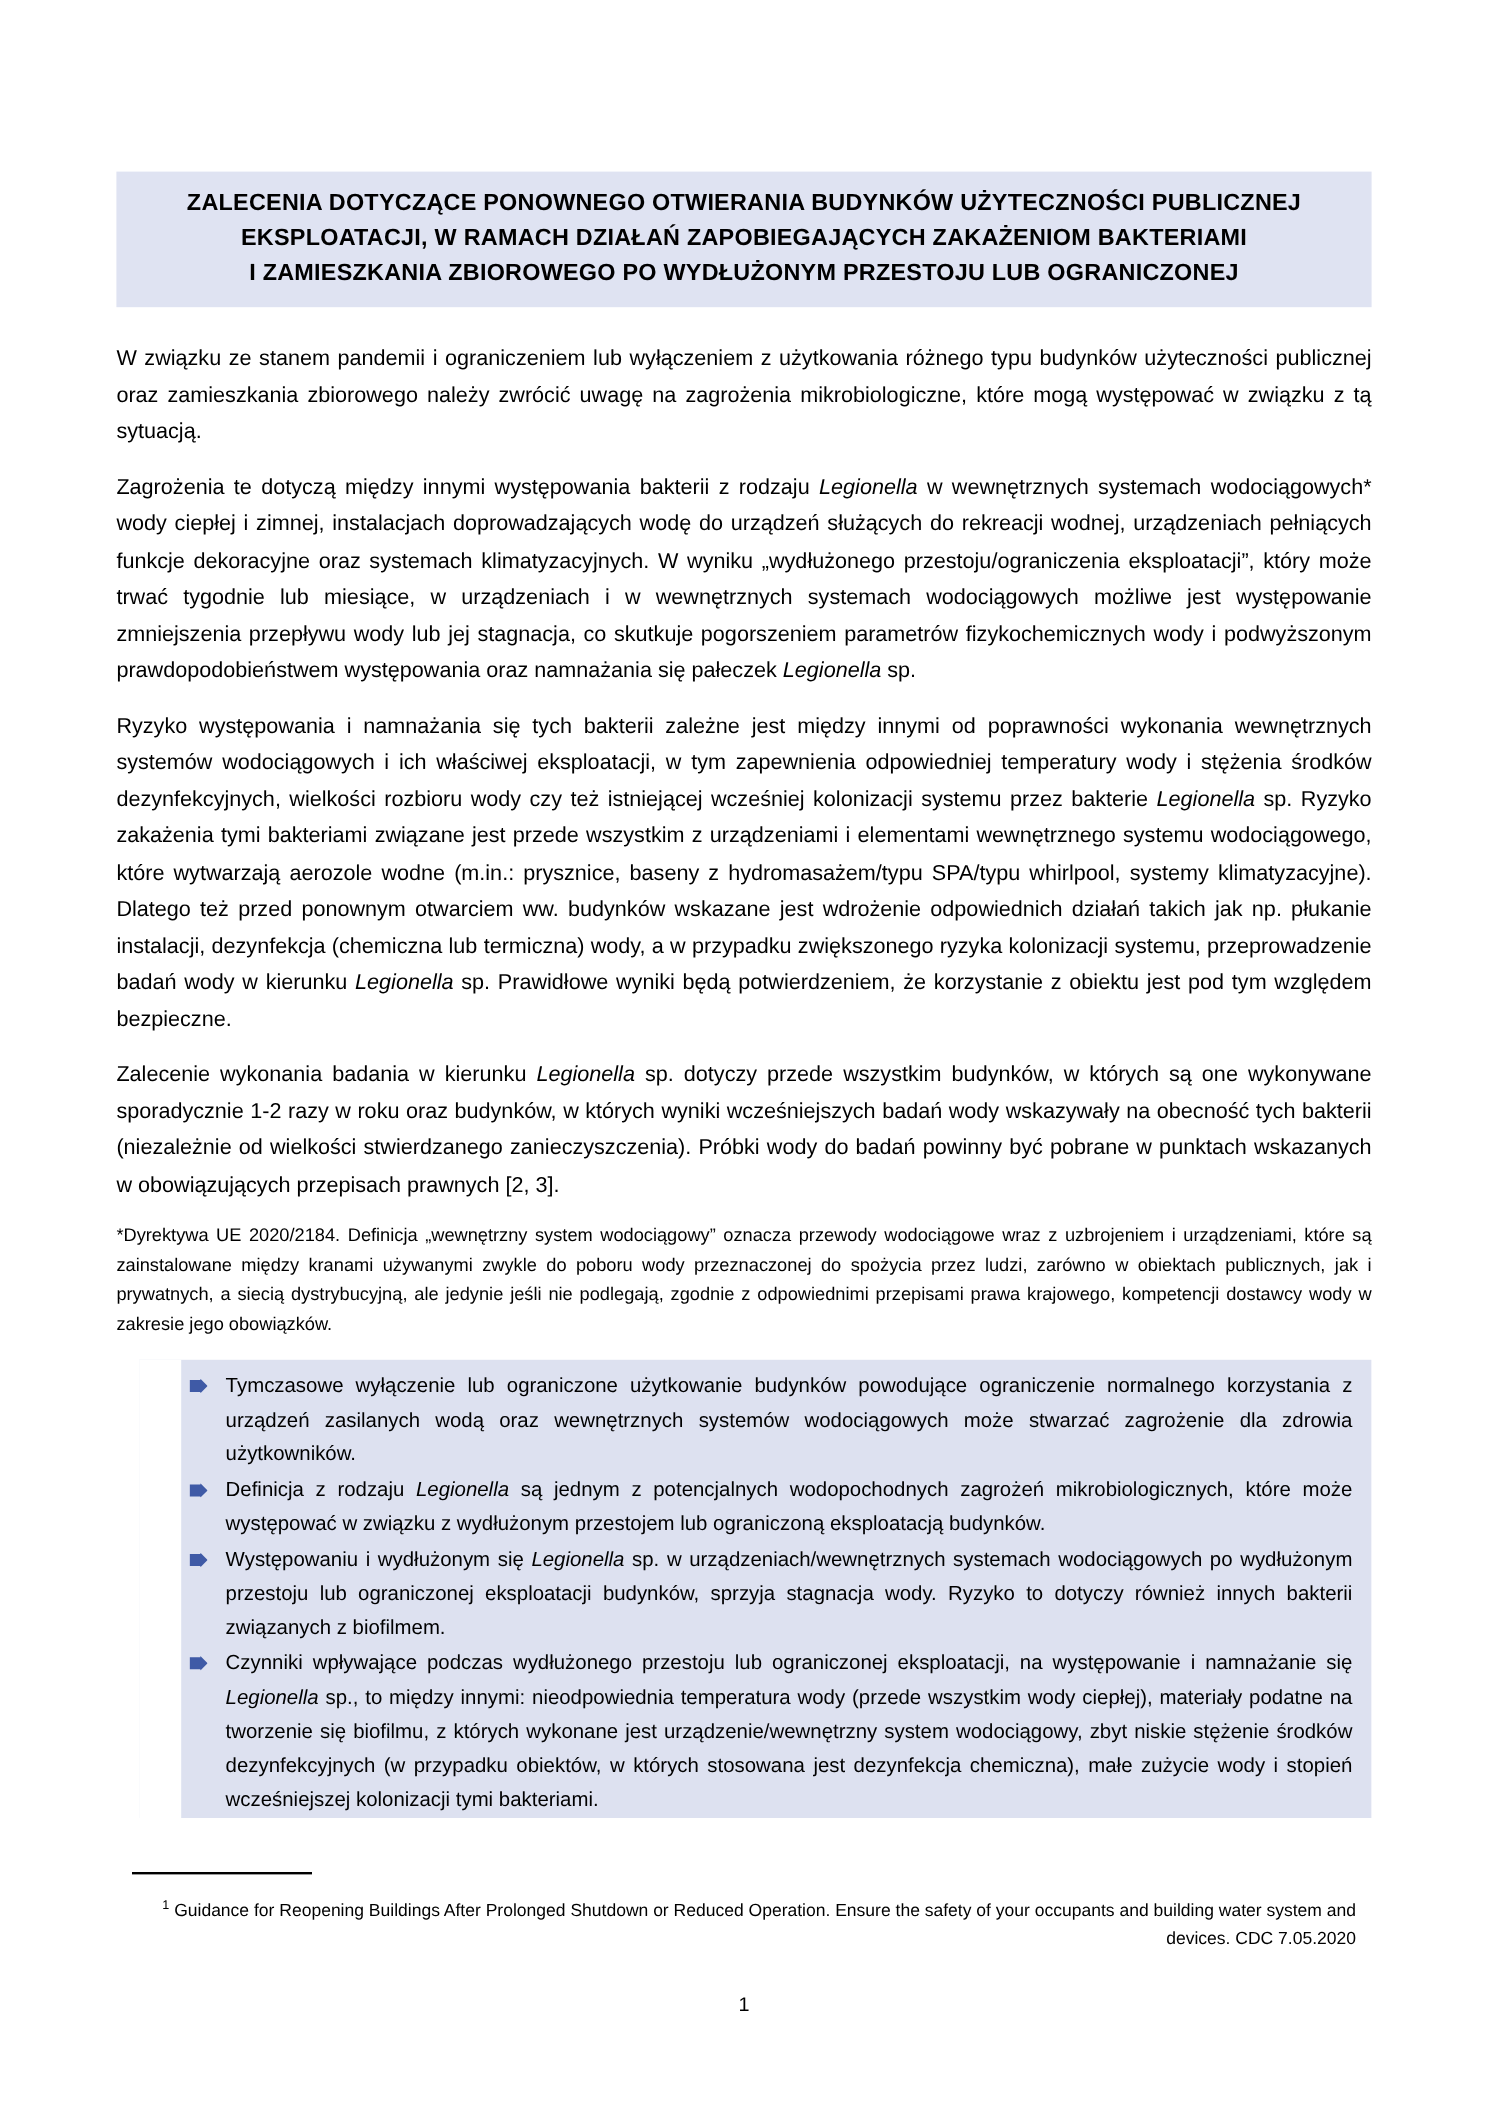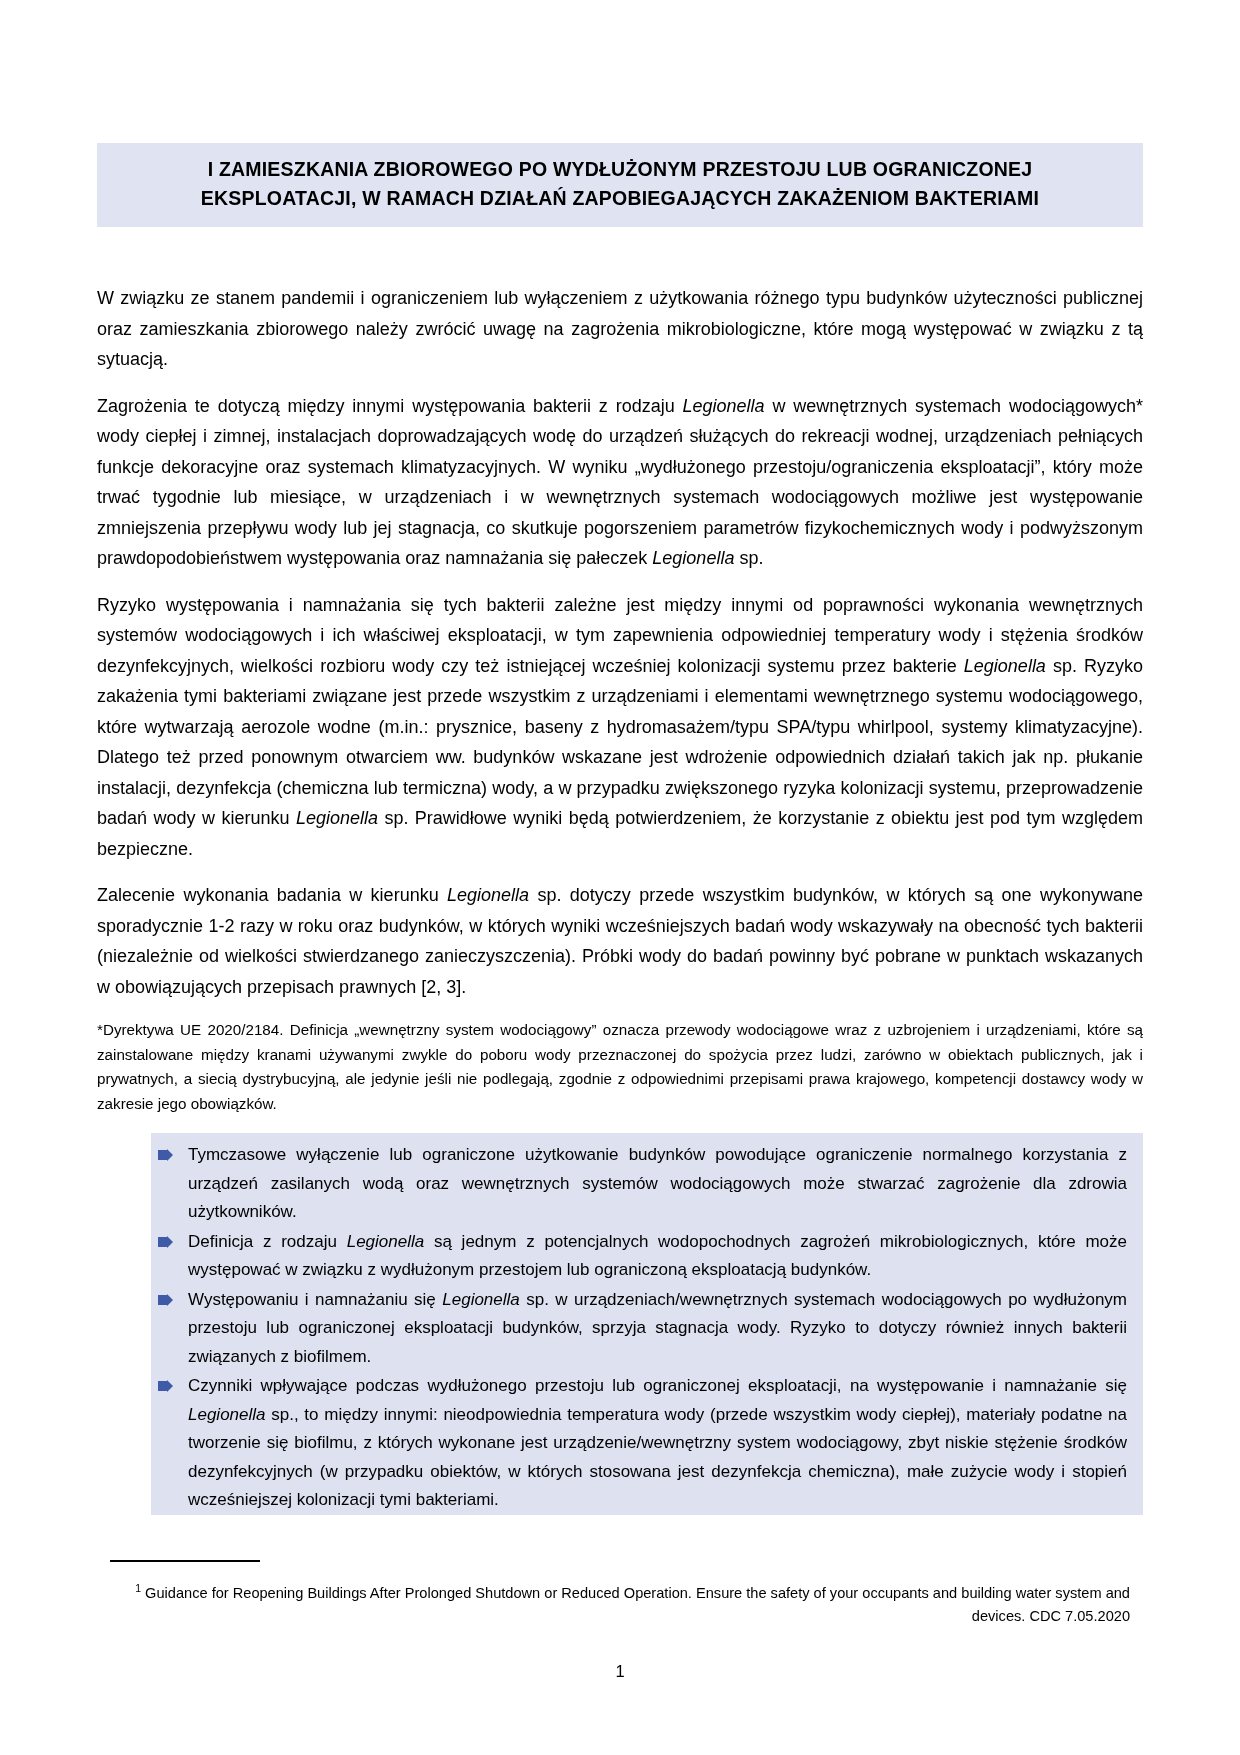--- a/index.html
+++ b/index.html
@@ -155,22 +155,23 @@
     text-align: center;
     font-size: 16.5px;
   }
 </style>
 </head>
 <body>
 
 <div class="page">
 
   <div class="title-box">
+    <div class="title-line">ZALECENIA DOTYCZĄCE PONOWNEGO OTWIERANIA BUDYNKÓW UŻYTECZNOŚCI PUBLICZNEJ</div>
+    <div class="title-line">EKSPLOATACJI, W RAMACH DZIAŁAŃ ZAPOBIEGAJĄCYCH ZAKAŻENIOM BAKTERIAMI</div>
     <div class="title-line">I ZAMIESZKANIA ZBIOROWEGO PO WYDŁUŻONYM PRZESTOJU LUB OGRANICZONEJ</div>
-    <div class="title-line">EKSPLOATACJI, W RAMACH DZIAŁAŃ ZAPOBIEGAJĄCYCH ZAKAŻENIOM BAKTERIAMI</div>
   </div>
 
   <div class="body-area">
     <p class="para"><span>W związku ze stanem pandemii i ograniczeniem lub wyłączeniem z użytkowania różnego typu budynków użyteczności publicznej oraz zamieszkania zbiorowego należy zwrócić uwagę na zagrożenia mikrobiologiczne, które mogą występować w związku z tą sytuacją.</span></p>
     <p class="para"><span>Zagrożenia te dotyczą między innymi występowania bakterii z rodzaju </span><i>Legionella</i><span> w wewnętrznych systemach wodociągowych* wody ciepłej i zimnej, instalacjach doprowadzających wodę do urządzeń służących do rekreacji wodnej, urządzeniach pełniących funkcje dekoracyjne oraz systemach klimatyzacyjnych. W wyniku „wydłużonego przestoju/ograniczenia eksploatacji”, który może trwać tygodnie lub miesiące, w urządzeniach i w wewnętrznych systemach wodociągowych możliwe jest występowanie zmniejszenia przepływu wody lub jej stagnacja, co skutkuje pogorszeniem parametrów fizykochemicznych wody i podwyższonym prawdopodobieństwem występowania oraz namnażania się pałeczek </span><i>Legionella</i><span> sp.</span></p>
     <p class="para"><span>Ryzyko występowania i namnażania się tych bakterii zależne jest między innymi od poprawności wykonania wewnętrznych systemów wodociągowych i ich właściwej eksploatacji, w tym zapewnienia odpowiedniej temperatury wody i stężenia środków dezynfekcyjnych, wielkości rozbioru wody czy też istniejącej wcześniej kolonizacji systemu przez bakterie </span><i>Legionella</i><span> sp. Ryzyko zakażenia tymi bakteriami związane jest przede wszystkim z urządzeniami i elementami wewnętrznego systemu wodociągowego, które wytwarzają aerozole wodne (m.in.: prysznice, baseny z hydromasażem/typu SPA/typu whirlpool, systemy klimatyzacyjne). Dlatego też przed ponownym otwarciem ww. budynków wskazane jest wdrożenie odpowiednich działań takich jak np. płukanie instalacji, dezynfekcja (chemiczna lub termiczna) wody, a w przypadku zwiększonego ryzyka kolonizacji systemu, przeprowadzenie badań wody w kierunku </span><i>Legionella</i><span> sp. Prawidłowe wyniki będą potwierdzeniem, że korzystanie z obiektu jest pod tym względem bezpieczne.</span></p>
     <p class="para"><span>Zalecenie wykonania badania w kierunku </span><i>Legionella</i><span> sp. dotyczy przede wszystkim budynków, w których są one wykonywane sporadycznie 1-2 razy w roku oraz budynków, w których wyniki wcześniejszych badań wody wskazywały na obecność tych bakterii (niezależnie od wielkości stwierdzanego zanieczyszczenia). Próbki wody do badań powinny być pobrane w punktach wskazanych w obowiązujących przepisach prawnych [2, 3].</span></p>
     <p class="definition">*Dyrektywa UE 2020/2184. Definicja „wewnętrzny system wodociągowy” oznacza przewody wodociągowe wraz z uzbrojeniem i urządzeniami, które są zainstalowane między kranami używanymi zwykle do poboru wody przeznaczonej do spożycia przez ludzi, zarówno w obiektach publicznych, jak i prywatnych, a siecią dystrybucyjną, ale jedynie jeśli nie podlegają, zgodnie z odpowiednimi przepisami prawa krajowego, kompetencji dostawcy wody w zakresie jego obowiązków.</p>
   </div>
 
@@ -189,21 +190,21 @@
             <svg width="15" height="12" viewBox="0 0 15 12">
                 <path d="M0 1 L9 1 L9 0 L15 6 L9 12 L9 11 L0 11 Z" fill="#3f5aa6"></path>
               </svg>
           </span><span><span>Definicja z rodzaju </span><i>Legionella</i><span> są jednym z potencjalnych wodopochodnych zagrożeń mikrobiologicznych, które może występować w związku z wydłużonym przestojem lub ograniczoną eksploatacją budynków.</span></span>
         </li>
         <li>
           <span class="bmark">
             <svg width="15" height="12" viewBox="0 0 15 12">
                 <path d="M0 1 L9 1 L9 0 L15 6 L9 12 L9 11 L0 11 Z" fill="#3f5aa6"></path>
               </svg>
-          </span><span><span>Występowaniu i namnażaniu się </span><i>Legionella</i><span> sp. w urządzeniach/wewnętrznych systemach wodociągowych po wydłużonym przestoju lub ograniczonej eksploatacji budynków, sprzyja stagnacja wody. Ryzyko to dotyczy również innych bakterii związanych z biofilmem.</span></span>
+          </span><span><span>Występowaniu i wydłużonym się </span><i>Legionella</i><span> sp. w urządzeniach/wewnętrznych systemach wodociągowych po wydłużonym przestoju lub ograniczonej eksploatacji budynków, sprzyja stagnacja wody. Ryzyko to dotyczy również innych bakterii związanych z biofilmem.</span></span>
         </li>
         <li>
           <span class="bmark">
             <svg width="15" height="12" viewBox="0 0 15 12">
                 <path d="M0 1 L9 1 L9 0 L15 6 L9 12 L9 11 L0 11 Z" fill="#3f5aa6"></path>
               </svg>
           </span><span><span>Czynniki wpływające podczas wydłużonego przestoju lub ograniczonej eksploatacji, na występowanie i namnażanie się </span><i>Legionella</i><span> sp., to między innymi: nieodpowiednia temperatura wody (przede wszystkim wody ciepłej), materiały podatne na tworzenie się biofilmu, z których wykonane jest urządzenie/wewnętrzny system wodociągowy, zbyt niskie stężenie środków dezynfekcyjnych (w przypadku obiektów, w których stosowana jest dezynfekcja chemiczna), małe zużycie wody i stopień wcześniejszej kolonizacji tymi bakteriami.</span></span>
         </li>
 
       </ul>

